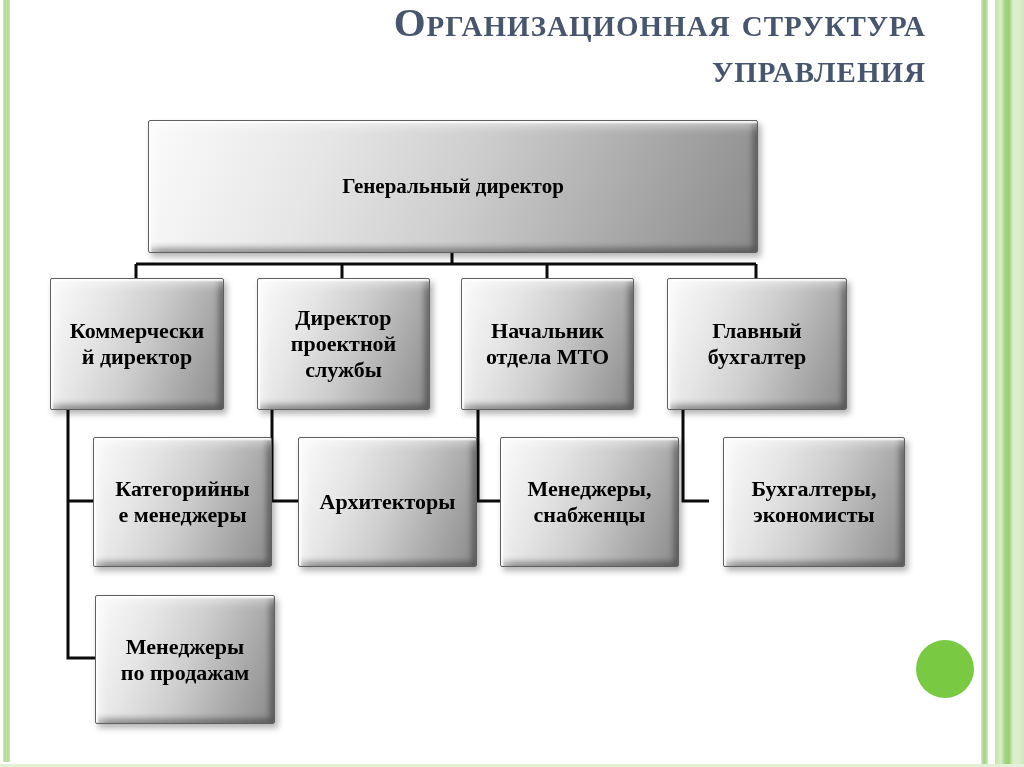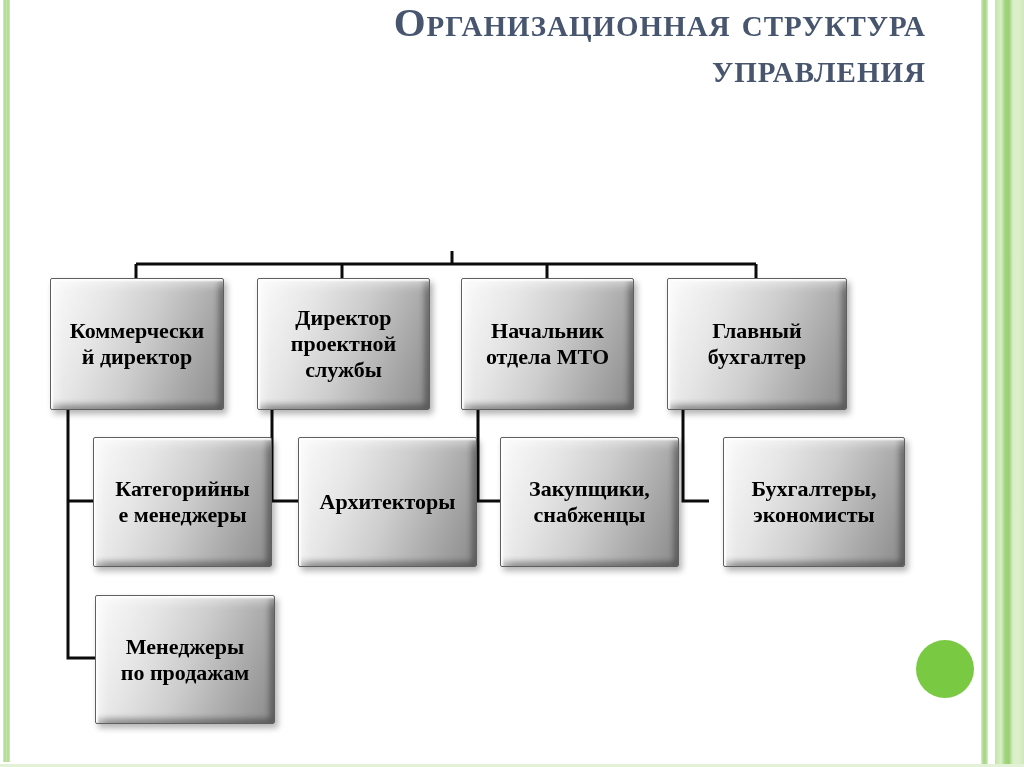--- a/index.html
+++ b/index.html
@@ -111,20 +111,23 @@
     <g stroke="#0B0B0B" stroke-width="3" fill="none">
       <path d="M452 251 L452 264 M136 264 L756 264 M136 264 L136 279 M342 264 L342 279 M547 264 L547 279 M756 264 L756 279"></path>
       <path d="M68 407 L68 658 L96 658"></path>
       <path d="M68 501 L94 501"></path>
       <path d="M272 407 L272 501 L299 501"></path>
       <path d="M478 407 L478 501 L501 501"></path>
       <path d="M683 407 L683 501 L709 501"></path>
     </g>
   </svg>
 
+  <div class="node" id="node-ceo">
+    <div class="node-label">Генеральный директор</div>
+  </div>
 
   <div class="node" id="node-b1">
     <div class="node-label">Коммерчески
 й директор</div>
   </div>
   <div class="node" id="node-b2">
     <div class="node-label">Директор
 проектной
 службы</div>
   </div>
@@ -138,21 +141,21 @@
   </div>
 
   <div class="node" id="node-c1">
     <div class="node-label">Категорийны
 е менеджеры</div>
   </div>
   <div class="node" id="node-c2">
     <div class="node-label">Архитекторы</div>
   </div>
   <div class="node" id="node-c3">
-    <div class="node-label">Закупщики,
+    <div class="node-label">Менеджеры,
 снабженцы</div>
   </div>
   <div class="node" id="node-c4">
     <div class="node-label">Бухгалтеры,
 экономисты</div>
   </div>
 
   <div class="node" id="node-d1">
     <div class="node-label">Менеджеры
 по продажам</div>

